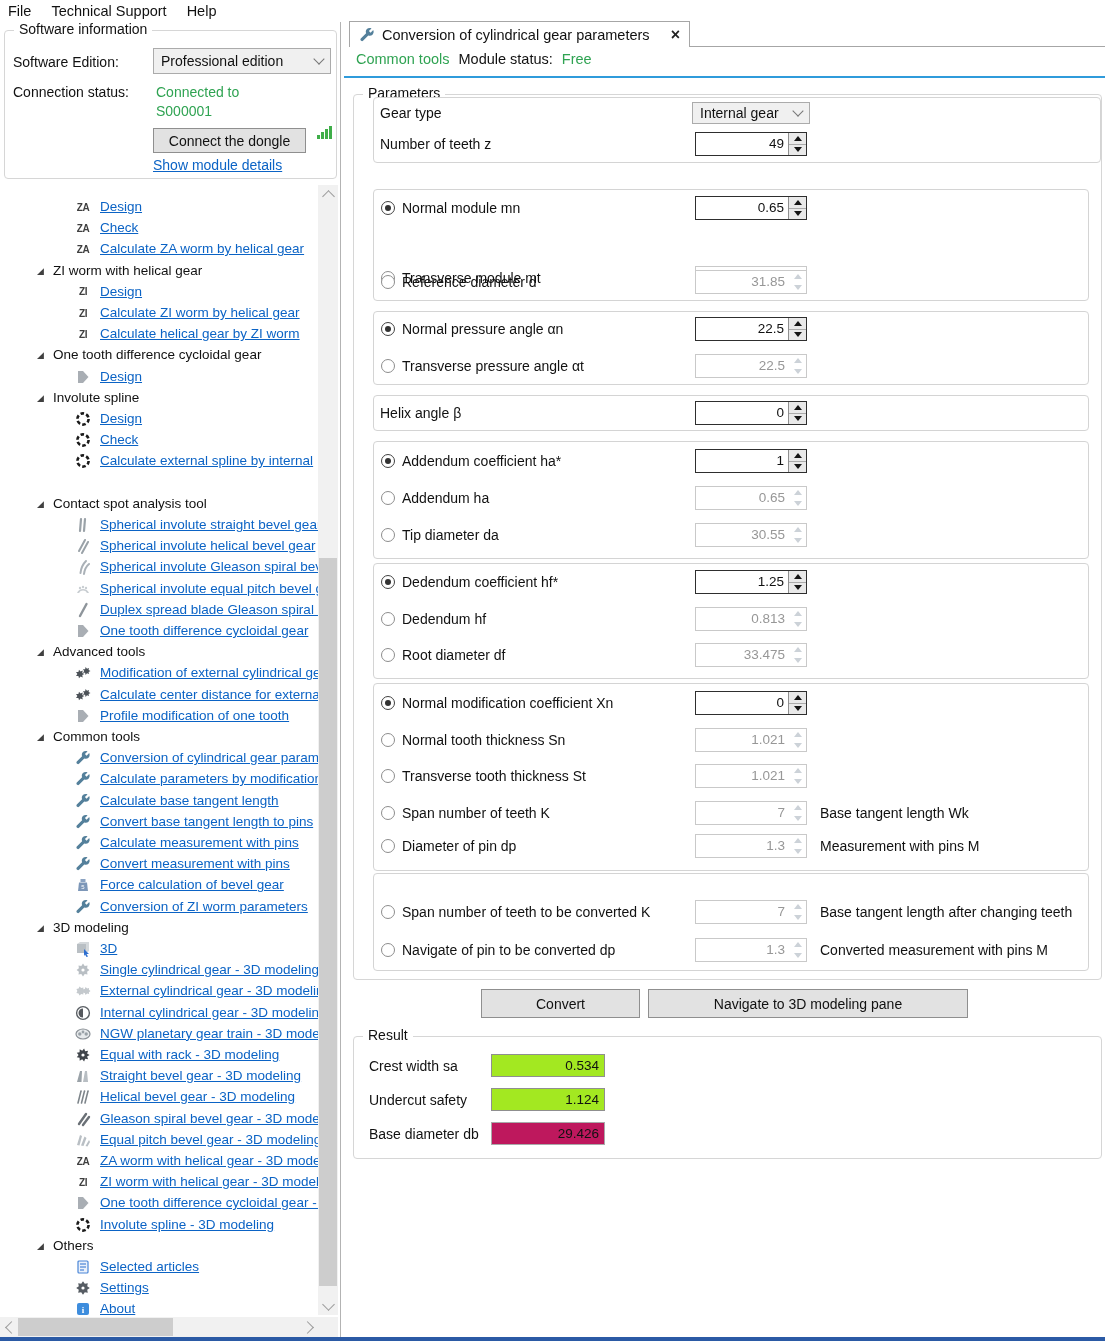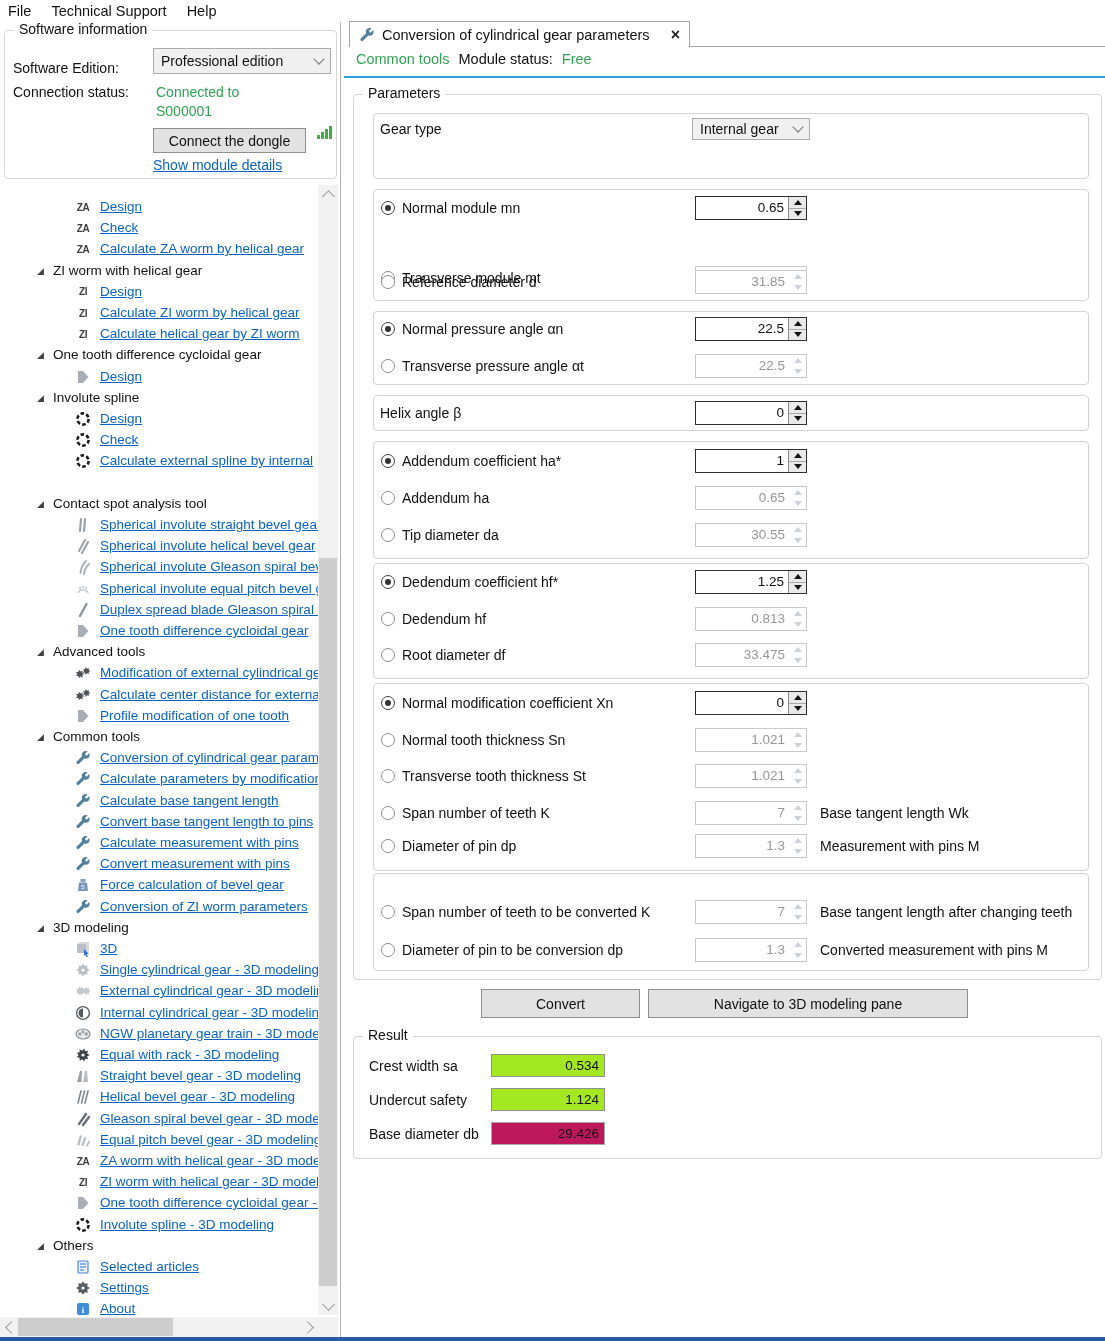--- a/index.html
+++ b/index.html
@@ -100,21 +100,21 @@
 <body>
 
 <div id="menubar">
     <span class="menu-item">File</span>
     <span class="menu-item">Technical Support</span>
     <span class="menu-item">Help</span>
   </div>
 
 <div class="gb" id="swinfo" style="left:4px;top:30px;width:331px;height:147px;">
   <span class="gb-label">Software information</span>
-  <span class="abs" style="left:8px;top:29px;font-size:14px">Software Edition:</span>
+  <span class="abs" style="left:8px;top:23px;font-size:14px">Software Edition:</span>
   <div class="dropdown" id="swinfo-edition-dd" style="position:absolute;left:148px;top:17px;width:178px;height:26px;">
     <span>Professional edition</span>
     <span class="chev"></span>
   </div>
   <span class="abs" style="left:8px;top:53px;font-size:14px">Connection status:</span>
   <span class="abs green-text" style="left:151px;top:53px;font-size:14px">Connected to</span>
   <span class="abs green-text" style="left:151px;top:72px;font-size:14px">S000001</span>
   <span class="abs" id="signal-icon">
     <svg width="16" height="14" viewBox="0 0 16 14">
       <rect x="0" y="10" width="3" height="4" fill="#3fae49"></rect>
@@ -580,26 +580,40 @@
   <div id="statusrow">
     <span class="green-text">Common tools</span>
     <span>Module status:</span>
     <span class="green-text">Free</span>
   </div>
   <div id="blueline"></div>
 
   <div class="gb" id="params-box" style="left:11px;top:94px;width:747px;height:884px;">
     <span class="gb-label">Parameters</span>
     <div id="groups">
-        <div class="pgroup" style="top: 18px; height: 64px;">
+        <div class="pgroup" style="top: 2px; height: 64px; padding-left: 12px;">
           <div class="prow" style="top: 3px;">
             <span class="plabel noindent">Gear type</span>
             <div class="dropdown row-dd">
         <span>Internal gear</span>
         <span class="chev"></span>
+            </div>
+          </div>
+          <div class="prow" style="top: 34px;">
+            <span class="plabel noindent">Number of teeth z</span>
+            <div class="spin en">
+    <span class="val">49</span>
+    <span class="btns">
+      <span class="sbtn">
+                  <span class="tri up"></span>
+                </span>
+      <span class="sbtn">
+                  <span class="tri dn"></span>
+                </span>
+    </span>
             </div>
           </div>
         </div>
         <div class="pgroup" style="top: 94px; height: 110px;">
           <div class="prow" style="top: 6px;">
             <span class="radio sel"></span>
             <span class="plabel">Normal module mn</span>
             <div class="spin en">
     <span class="val">0.65</span>
     <span class="btns">
@@ -876,21 +890,21 @@
                 </span>
       <span class="sbtn">
                   <span class="tri dn"></span>
                 </span>
     </span>
             </div>
             <span class="rlabel">Base tangent length after changing teeth</span>
           </div>
           <div class="prow" style="top: 64px;">
             <span class="radio "></span>
-            <span class="plabel">Diameter of pin to be conversion dp</span>
+            <span class="plabel">Navigate of pin to be converted dp</span>
             <div class="spin dis">
     <span class="val">1.3</span>
     <span class="btns">
       <span class="sbtn">
                   <span class="tri up"></span>
                 </span>
       <span class="sbtn">
                   <span class="tri dn"></span>
                 </span>
     </span>

